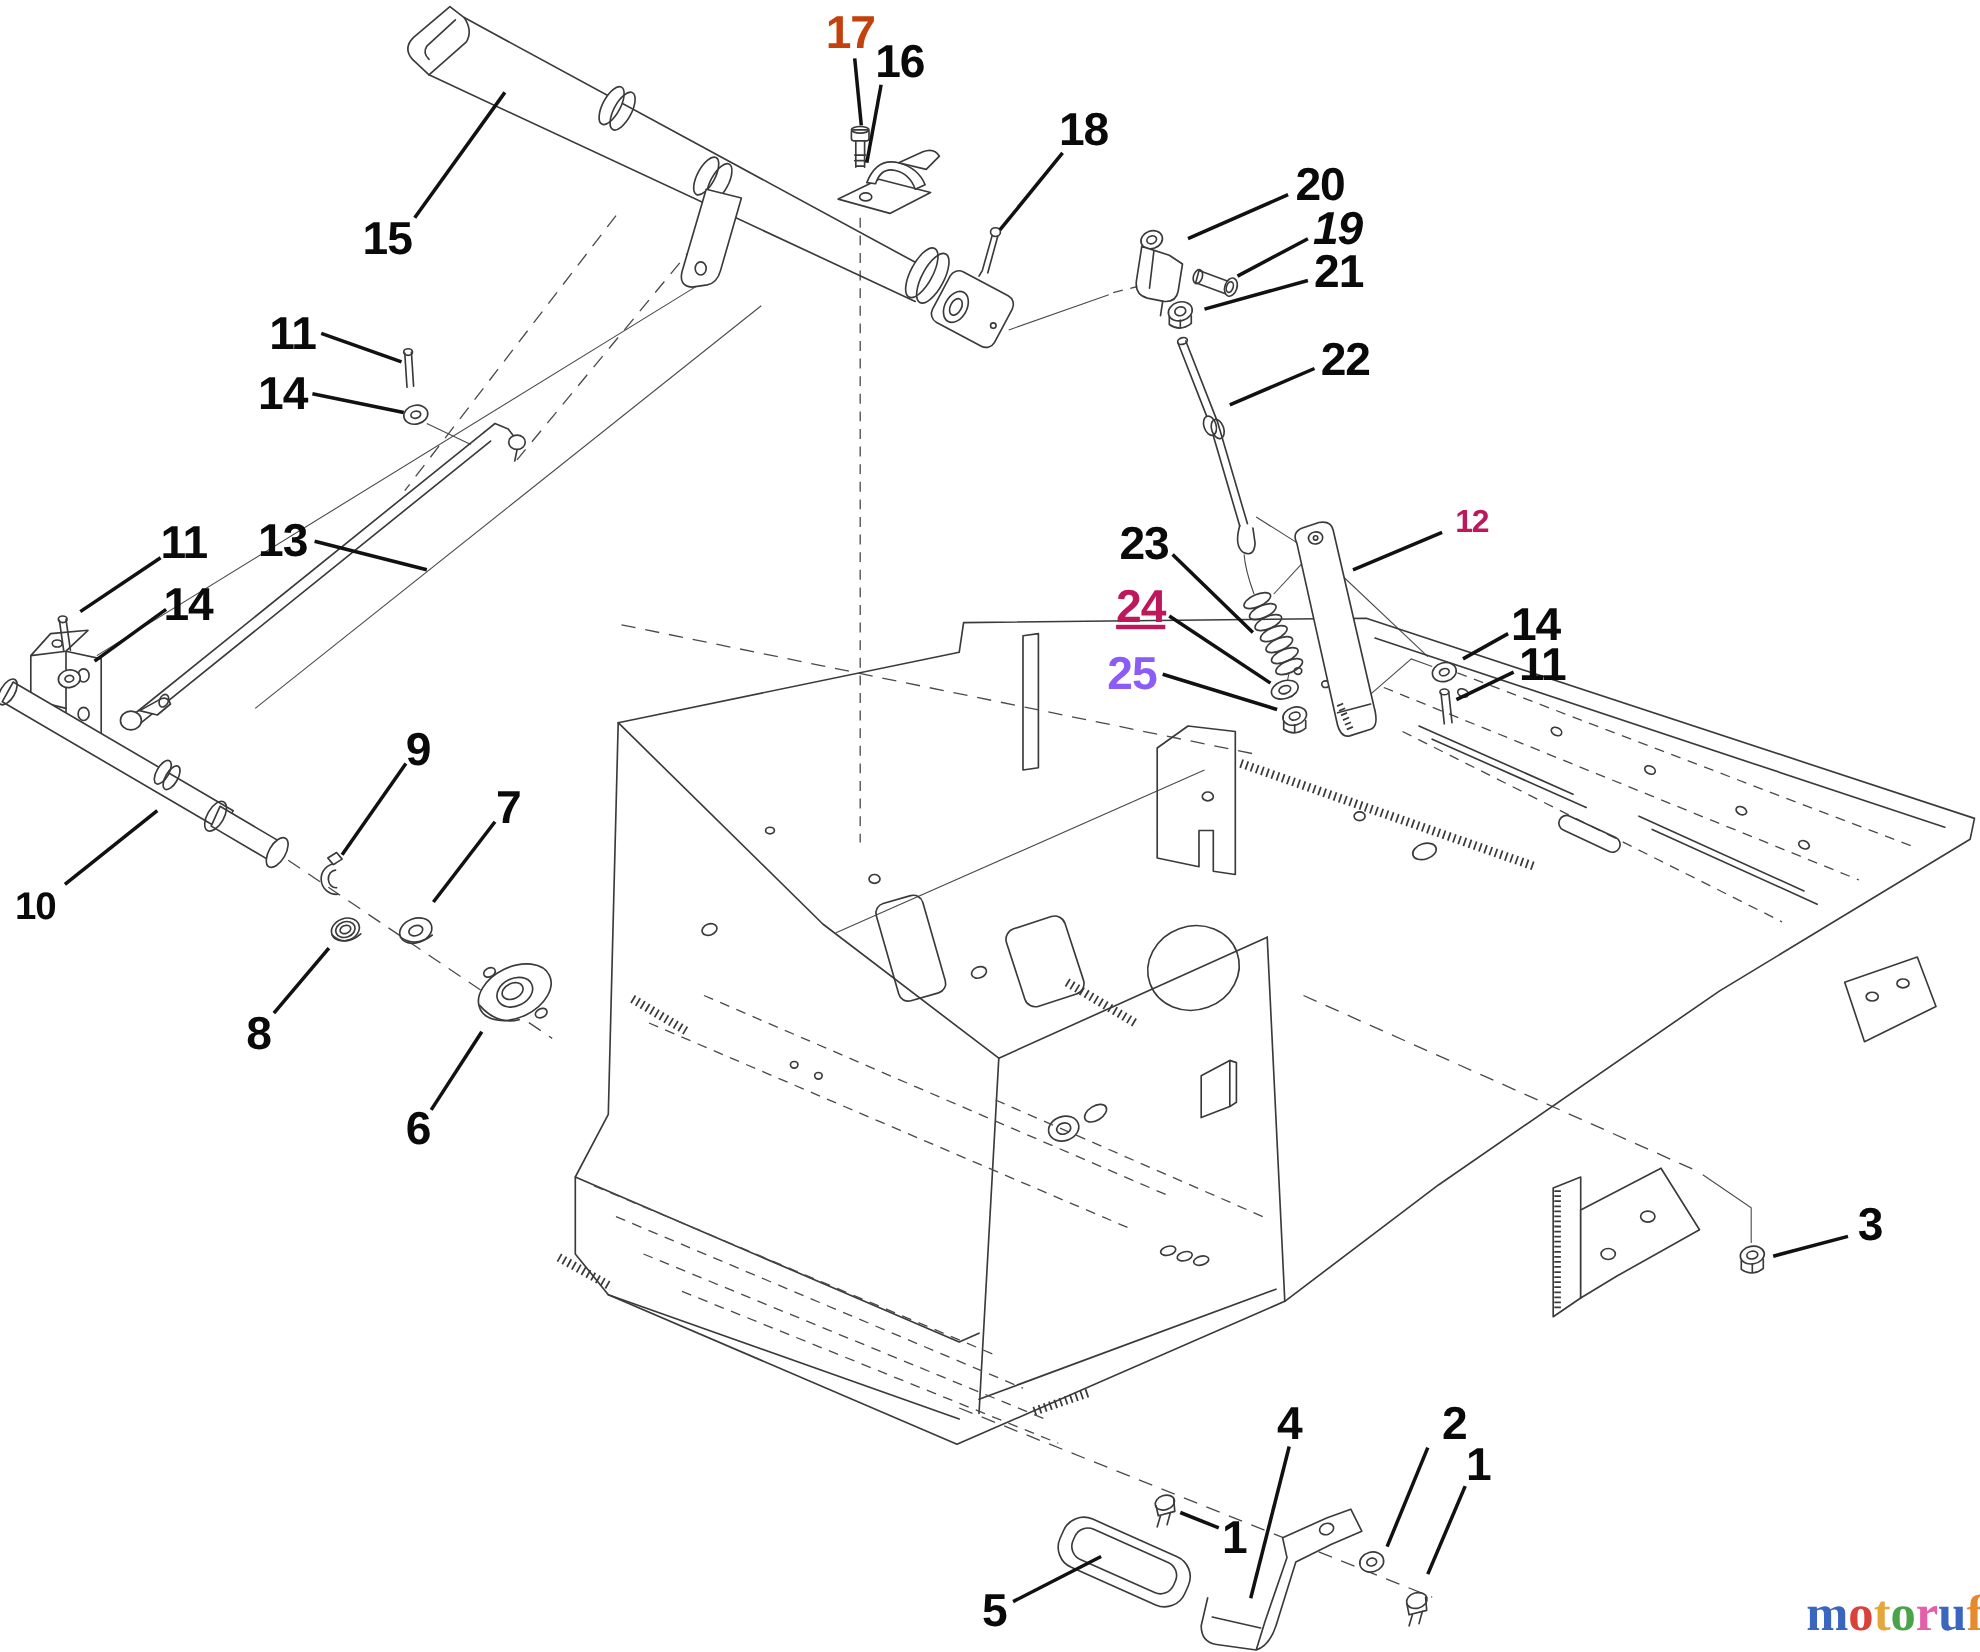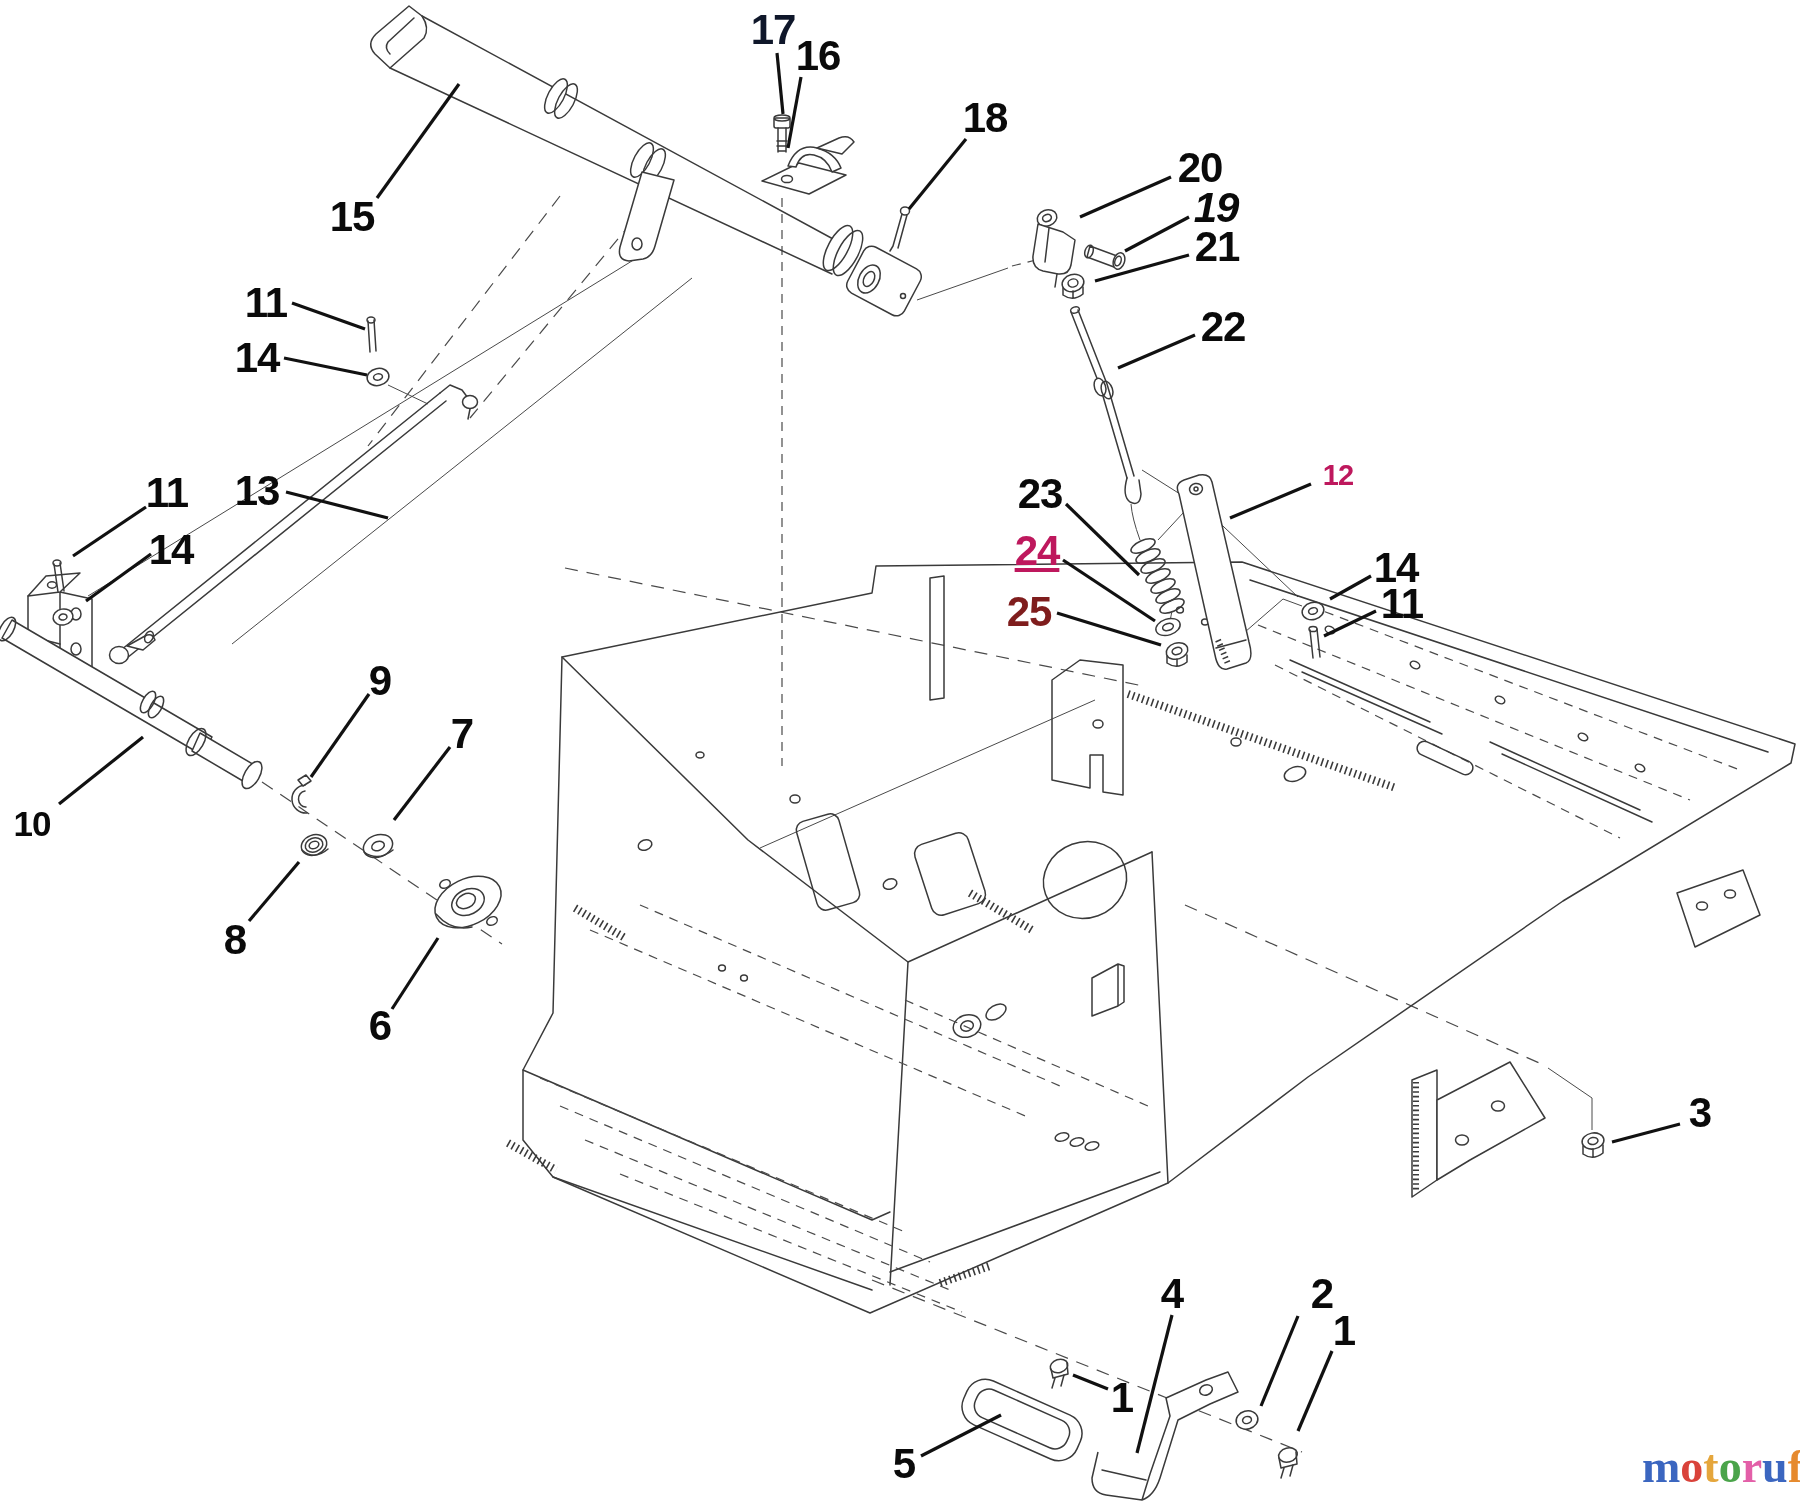--- a/index.html
+++ b/index.html
@@ -350,34 +350,34 @@
         <line x1="1680" y1="1124" x2="1612" y2="1142" stroke="#111111" stroke-width="3.2"></line>
         <line x1="1172" y1="1315" x2="1137" y2="1453" stroke="#111111" stroke-width="3.2"></line>
         <line x1="1298" y1="1316" x2="1261" y2="1406" stroke="#111111" stroke-width="3.2"></line>
         <line x1="1332" y1="1351" x2="1298" y2="1431" stroke="#111111" stroke-width="3.2"></line>
         <line x1="1108" y1="1389" x2="1073" y2="1375" stroke="#111111" stroke-width="3.2"></line>
         <line x1="921" y1="1456" x2="1001" y2="1415" stroke="#111111" stroke-width="3.2"></line>
       </g>
 </svg>
 
 <div id="callout-layer">
-      <div class="callout" style="left: 773px; top: 30px; color: #0f172a; font-size: 42px;">17</div>
+      <div class="callout" style="left: 773px; top: 30px; color: #c2410c; font-size: 42px;">17</div>
       <div class="callout" style="left: 818px; top: 56px; color: rgb(10, 10, 10); font-size: 42px;">16</div>
       <div class="callout" style="left: 985px; top: 118px; color: rgb(10, 10, 10); font-size: 42px;">18</div>
       <div class="callout" style="left: 1200px; top: 168px; color: rgb(10, 10, 10); font-size: 42px;">20</div>
       <div class="callout" style="left: 1216px; top: 208px; color: rgb(10, 10, 10); font-size: 42px; font-style: italic;">19</div>
       <div class="callout" style="left: 1217px; top: 247px; color: rgb(10, 10, 10); font-size: 42px;">21</div>
       <div class="callout" style="left: 1223px; top: 327px; color: rgb(10, 10, 10); font-size: 42px;">22</div>
       <div class="callout" style="left: 352px; top: 217px; color: rgb(10, 10, 10); font-size: 42px;">15</div>
       <div class="callout" style="left: 266px; top: 303px; color: rgb(10, 10, 10); font-size: 42px;">11</div>
       <div class="callout" style="left: 257px; top: 358px; color: rgb(10, 10, 10); font-size: 42px;">14</div>
       <div class="callout" style="left: 1338px; top: 475px; color: #be185d; font-size: 29px;">12</div>
       <div class="callout" style="left: 1040px; top: 494px; color: rgb(10, 10, 10); font-size: 42px;">23</div>
       <div class="callout" style="left: 1037px; top: 551px; color: #be185d; font-size: 42px; text-decoration: underline;">24</div>
-      <div class="callout" style="left: 1029px; top: 612px; color: #7f1d1d; font-size: 42px;">25</div>
+      <div class="callout" style="left: 1029px; top: 612px; color: #8b5cf6; font-size: 42px;">25</div>
       <div class="callout" style="left: 167px; top: 493px; color: rgb(10, 10, 10); font-size: 42px;">11</div>
       <div class="callout" style="left: 257px; top: 491px; color: rgb(10, 10, 10); font-size: 42px;">13</div>
       <div class="callout" style="left: 171px; top: 550px; color: rgb(10, 10, 10); font-size: 42px;">14</div>
       <div class="callout" style="left: 1396px; top: 568px; color: rgb(10, 10, 10); font-size: 42px;">14</div>
       <div class="callout" style="left: 1402px; top: 604px; color: rgb(10, 10, 10); font-size: 42px;">11</div>
       <div class="callout" style="left: 380px; top: 681px; color: rgb(10, 10, 10); font-size: 42px;">9</div>
       <div class="callout" style="left: 462px; top: 734px; color: rgb(10, 10, 10); font-size: 42px;">7</div>
       <div class="callout" style="left: 32px; top: 824px; color: rgb(10, 10, 10); font-size: 35px;">10</div>
       <div class="callout" style="left: 235px; top: 940px; color: rgb(10, 10, 10); font-size: 42px;">8</div>
       <div class="callout" style="left: 380px; top: 1026px; color: rgb(10, 10, 10); font-size: 42px;">6</div>

